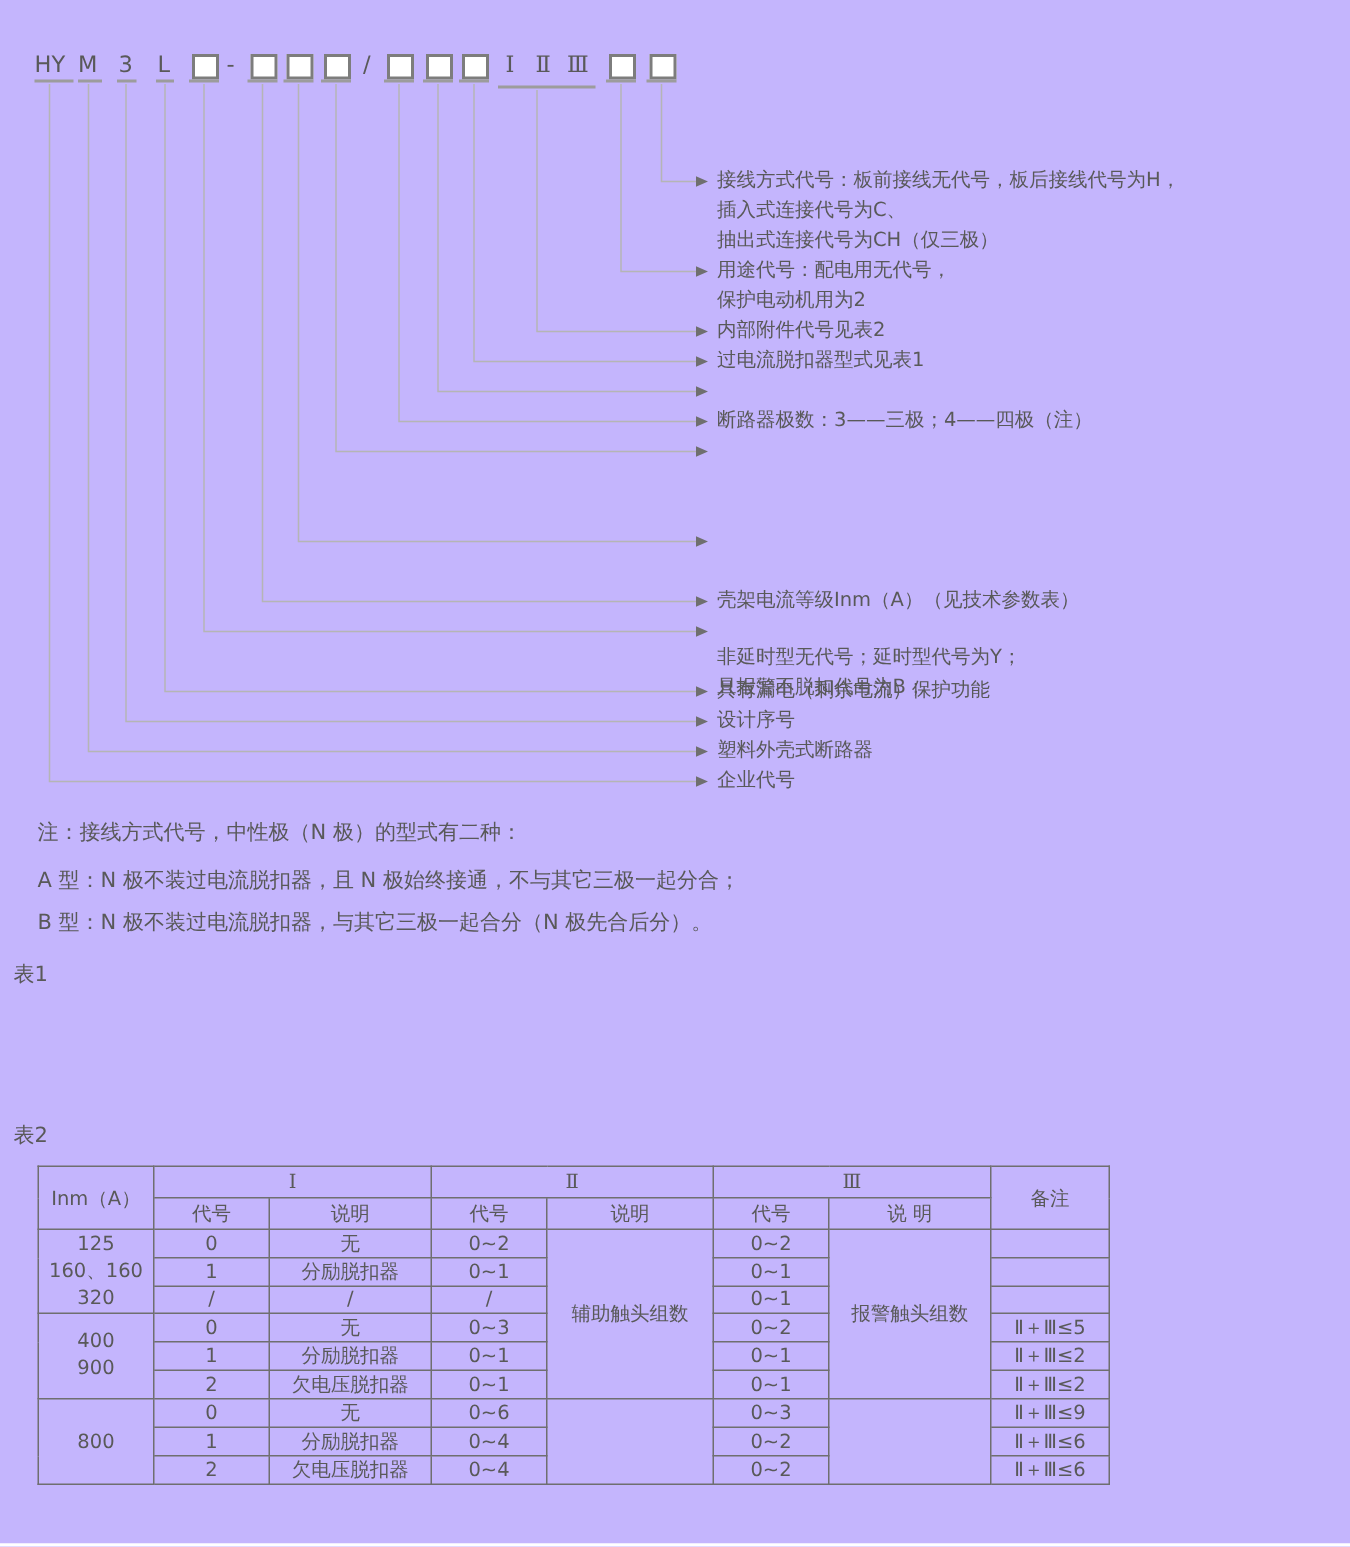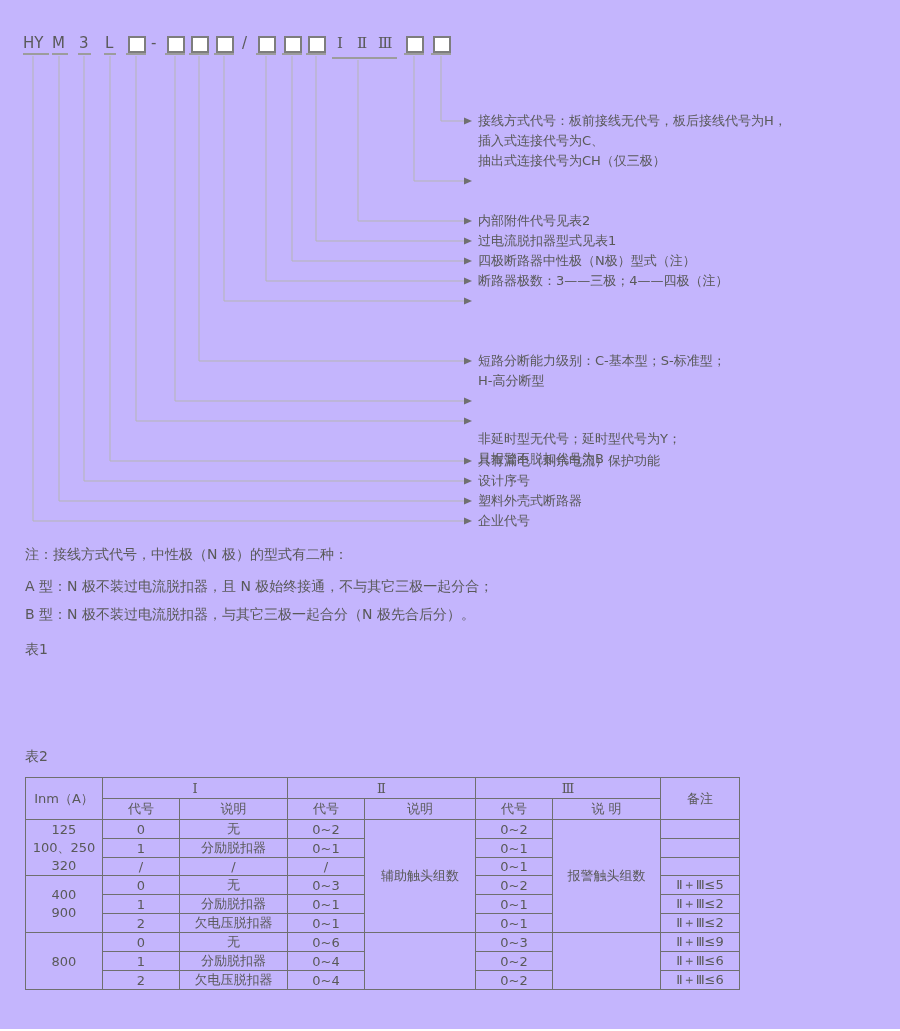--- a/index.html
+++ b/index.html
@@ -10,21 +10,21 @@
   .tok.roman{font-family:"DejaVu Serif","Liberation Serif",serif;}
   .cbox{position:absolute;top:36px;width:14px;height:13px;border:2px solid #7d7d7d;background:#fff;}
   .ul{position:absolute;top:53px;height:2px;background:#9c9c9c;}
   
   .connectors{position:absolute;left:0;top:0;}
   
   .dlabel{position:absolute;left:478px;font-size:13px;line-height:20px;white-space:pre-line;color:#595959;}
   
   .note{position:absolute;left:25px;font-size:14px;color:#595959;white-space:nowrap;}
   
-  .tbl-title{position:absolute;left:25px;font-size:14px;color:#595959;}
+  .tbl-title{position:absolute;left:9px;font-size:14px;color:#595959;}
   table{position:absolute;border-collapse:collapse;font-size:13px;color:#595959;
         font-family:"DejaVu Sans","Liberation Sans",sans-serif;}
   th,td{border:1px solid #6f6f6f;text-align:center;font-weight:normal;padding:0 3px;}
   #table1{left:25px;top:668px;}
   #table1 th{height:19px;}
   #table1 td{height:18px;}
   #table2{left:25px;top:777px;padding-left:20px;}
   #table2 th{height:20px;}
   #table2 td{height:17px;}
   .pre{white-space:pre-line;line-height:18px;}
@@ -102,26 +102,26 @@
     <div class="ul" style="left:282px;width:20px"></div>
     <div class="ul" style="left:306px;width:20px"></div>
     <div class="ul" style="left:332px;width:65px;top:57px"></div>
     <div class="ul" style="left:404px;width:20px"></div>
     <div class="ul" style="left:431px;width:20px"></div>
   </div>
 
   <div class="dlabel" style="top:111px">接线方式代号：板前接线无代号，板后接线代号为H，
 插入式连接代号为C、
 抽出式连接代号为CH（仅三极）</div>
+  <div class="dlabel" style="top:171px">用途代号：配电用无代号，
+保护电动机用为2</div>
   <div class="dlabel" style="top:211px">内部附件代号见表2</div>
   <div class="dlabel" style="top:231px">过电流脱扣器型式见表1</div>
-  <div class="dlabel" style="top:251px">四极断路器中性极（N极）型式（注）</div>
   <div class="dlabel" style="top:271px">断路器极数：3——三极；4——四极（注）</div>
-  <div class="dlabel" style="top:351px">短路分断能力级别：C-基本型；S-标准型；
-H-高分断型</div>
+  <div class="dlabel" style="top:391px">壳架电流等级Inm（A）（见技术参数表）</div>
   <div class="dlabel" style="top:429px">非延时型无代号；延时型代号为Y；
 只报警不脱扣代号为B；</div>
   <div class="dlabel" style="top:451px">具有漏电（剩余电流）保护功能</div>
   <div class="dlabel" style="top:471px">设计序号</div>
   <div class="dlabel" style="top:491px">塑料外壳式断路器</div>
   <div class="dlabel" style="top:511px">企业代号</div>
 
   <div class="note" style="top:546px">注：接线方式代号，中性极（N 极）的型式有二种：</div>
   <div class="note" style="top:578px">A 型：N 极不装过电流脱扣器，且 N 极始终接通，不与其它三极一起分合；</div>
   <div class="note" style="top:606px">B 型：N 极不装过电流脱扣器，与其它三极一起合分（N 极先合后分）。</div>
@@ -141,21 +141,21 @@
     <tr>
       <th style="width:70px">代号</th>
       <th style="width:101px">说明</th>
       <th style="width:70px">代号</th>
       <th style="width:104px">说明</th>
       <th style="width:70px">代号</th>
       <th style="width:101px">说 明</th>
     </tr>
     <tr>
       <td rowspan="3" class="pre">125
-100、250
+160、160
 320</td>
       <td>0</td>
       <td>无</td>
       <td>0~2</td>
       <td rowspan="6">辅助触头组数</td>
       <td>0~2</td>
       <td rowspan="6">报警触头组数</td>
       <td></td>
     </tr>
     <tr>

